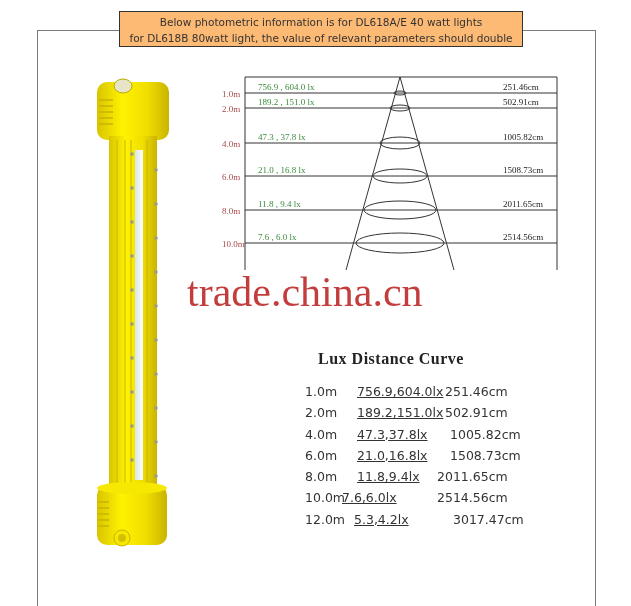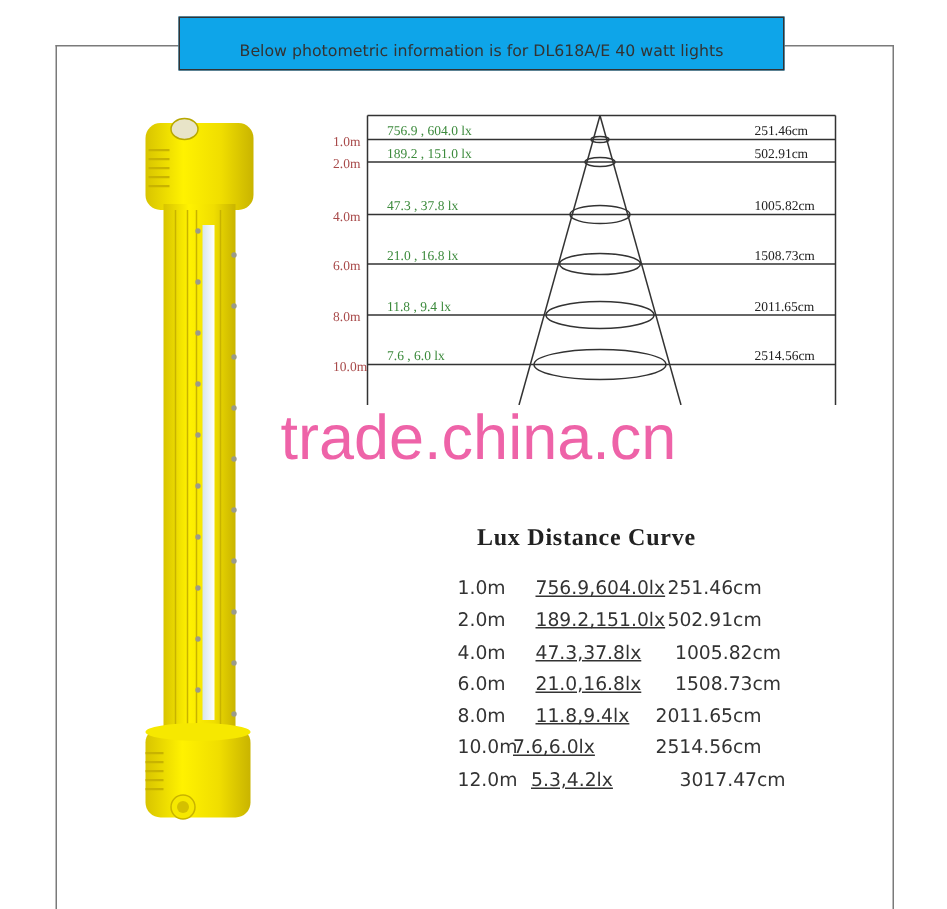--- a/index.html
+++ b/index.html
@@ -1,44 +1,45 @@
 <!DOCTYPE html>
 <html><head>
 <meta charset="utf-8">
 <style>
   html, body { margin: 0; padding: 0; background: #ffffff; }
   body { width: 631px; height: 606px; position: relative; overflow: hidden; font-family: "DejaVu Sans", sans-serif; }
   .frame-top-left { position: absolute; left: 37px; top: 30px; width: 82px; height: 0; border-top: 1px solid #7a7a7a; }
   .frame-top-right { position: absolute; left: 523px; top: 30px; width: 73px; height: 0; border-top: 1px solid #7a7a7a; }
   .frame-left { position: absolute; left: 37px; top: 30px; width: 0; height: 576px; border-left: 1px solid #7a7a7a; }
   .frame-right { position: absolute; left: 595px; top: 30px; width: 0; height: 576px; border-left: 1px solid #7a7a7a; }
-  .notice { position: absolute; left: 119px; top: 11px; width: 404px; height: 36px; border: 1px solid #333; background: #0ea5e9; box-sizing: border-box; text-align: center; font-size: 10.5px; line-height: 16px; color: #333; padding-top: 14px; font-family: "DejaVu Sans", sans-serif; }
+  .notice { position: absolute; left: 119px; top: 11px; width: 404px; height: 36px; border: 1px solid #333; background: #fdba74; box-sizing: border-box; text-align: center; font-size: 10.5px; line-height: 16px; color: #333; padding-top: 2px; font-family: "DejaVu Sans", sans-serif; }
   .notice div { white-space: nowrap; }
   .lamp { position: absolute; left: 95px; top: 70px; width: 80px; height: 500px; }
   .chart { position: absolute; left: 218px; top: 70px; width: 350px; height: 200px; }
   .chart svg text { font-family: "Liberation Serif", serif; }
-  .watermark { position: absolute; left: 187px; top: 268px; font-family: Liberation Sans, sans-serif; font-size: 42px; color: #ec4899; opacity: 0.85; letter-spacing: 0px; text-align: center; }
+  .watermark { position: absolute; left: 187px; top: 268px; font-family: Liberation Serif, serif; font-size: 42px; color: #b91c1c; opacity: 0.85; letter-spacing: 0px; text-align: center; }
   .table-title { position: absolute; left: 318px; top: 350px; font-family: Liberation Serif, serif; font-weight: bold; font-size: 16px; color: #222; letter-spacing: 0.5px; }
   .table { position: absolute; left: 305px; top: 384px; font-family: "DejaVu Sans", sans-serif; font-size: 12.5px; color: #333; }
   .trow { position: relative; height: 21.3px; white-space: nowrap; }
   .trow span { position: absolute; top: 0; }
   .c1 { left: 0; }
   .c2 { left: 52px; text-decoration: underline; }
   .c3 { left: 140px; }
 </style>
 </head>
 <body>
 
 <div class="frame-top-left"></div>
 <div class="frame-top-right"></div>
 <div class="frame-left"></div>
 <div class="frame-right"></div>
 
 <div class="notice">
   <div>Below photometric information is for DL618A/E 40 watt lights</div>
+  <div>for DL618B 80watt light, the value of relevant parameters should double</div>
 </div>
 
 <div class="lamp">
   <svg width="80" height="500" viewBox="0 0 80 500">
     <defs>
       <linearGradient id="yg" x1="0" x2="1" y1="0" y2="0">
         <stop offset="0" stop-color="#d8c400"></stop>
         <stop offset="0.35" stop-color="#fff200"></stop>
         <stop offset="0.7" stop-color="#f0de00"></stop>
         <stop offset="1" stop-color="#c9b400"></stop>

